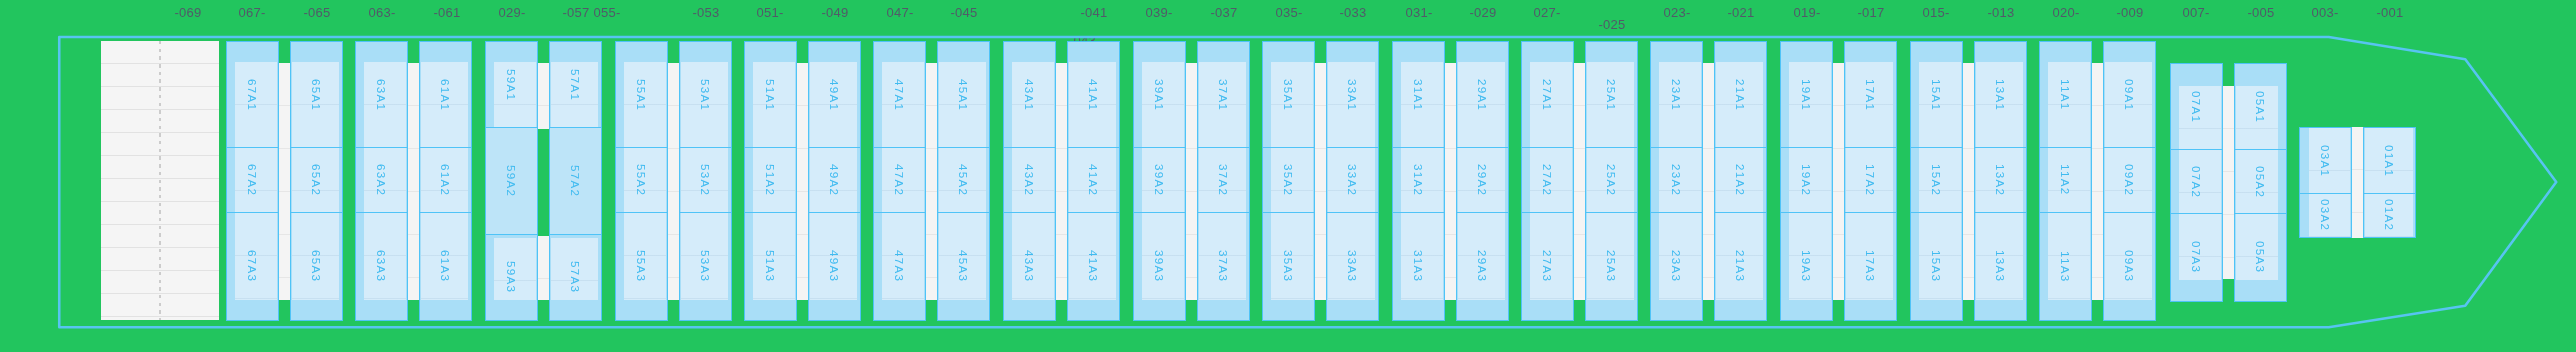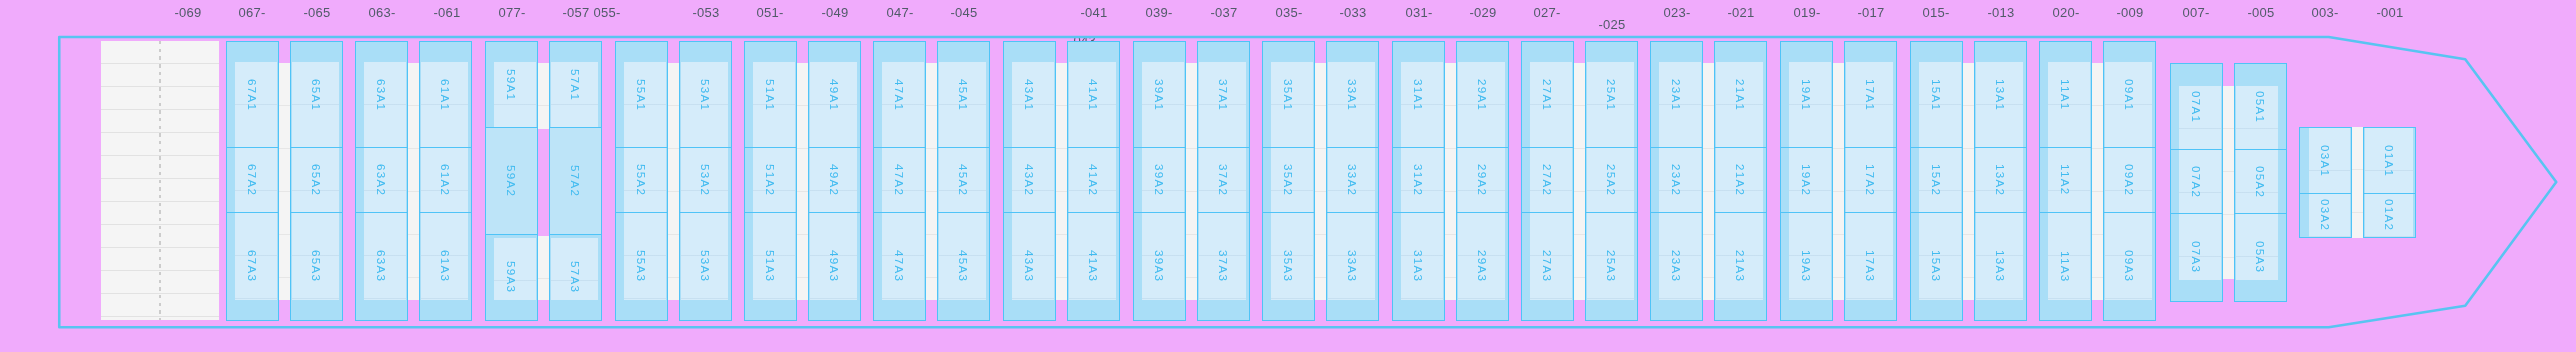--- a/index.html
+++ b/index.html
@@ -1,17 +1,17 @@
 <!DOCTYPE html>
 <html style="font-size:13.7px"><head>
 <meta charset="utf-8">
 <style>
   html,body{margin:0;padding:0;background:#000;}
   .canvas{
-    position:relative;width:2576px;height:353px;background:#f0abfc;overflow:hidden;
+    position:relative;width:2576px;height:353px;background:#22c55e;overflow:hidden;
     font-family:"Liberation Sans",sans-serif;
   }
   
   .axis{position:absolute;left:0;top:0;width:2576px;height:27.5px;}
   .axis-label{
     position:absolute;top:6px;transform:translateX(-50%);
     font-size:13px;line-height:13.7px;color:#515b69;letter-spacing:0.2px;white-space:nowrap;
   }
   
   .hull{position:absolute;left:0;top:0;}
@@ -59,21 +59,21 @@
 <body>
 
 <div class="canvas">
 
   <div class="axis" id="axis">
       <span class="axis-label" style="left: 188px;">-069</span>
       <span class="axis-label" style="left: 252px;">067-</span>
       <span class="axis-label" style="left: 317px;">-065</span>
       <span class="axis-label" style="left: 382px;">063-</span>
       <span class="axis-label" style="left: 447px;">-061</span>
-      <span class="axis-label" style="left: 512px;">077-</span>
+      <span class="axis-label" style="left: 512px;">029-</span>
       <span class="axis-label" style="left: 576px;">-057</span>
       <span class="axis-label" style="left: 607px;">055-</span>
       <span class="axis-label" style="left: 706px;">-053</span>
       <span class="axis-label" style="left: 770px;">051-</span>
       <span class="axis-label" style="left: 835px;">-049</span>
       <span class="axis-label" style="left: 900px;">047-</span>
       <span class="axis-label" style="left: 964px;">-045</span>
       <span class="axis-label" style="left: 1087px; margin-top: 28px;">043-</span>
       <span class="axis-label" style="left: 1094px;">-041</span>
       <span class="axis-label" style="left: 1159px;">039-</span>

